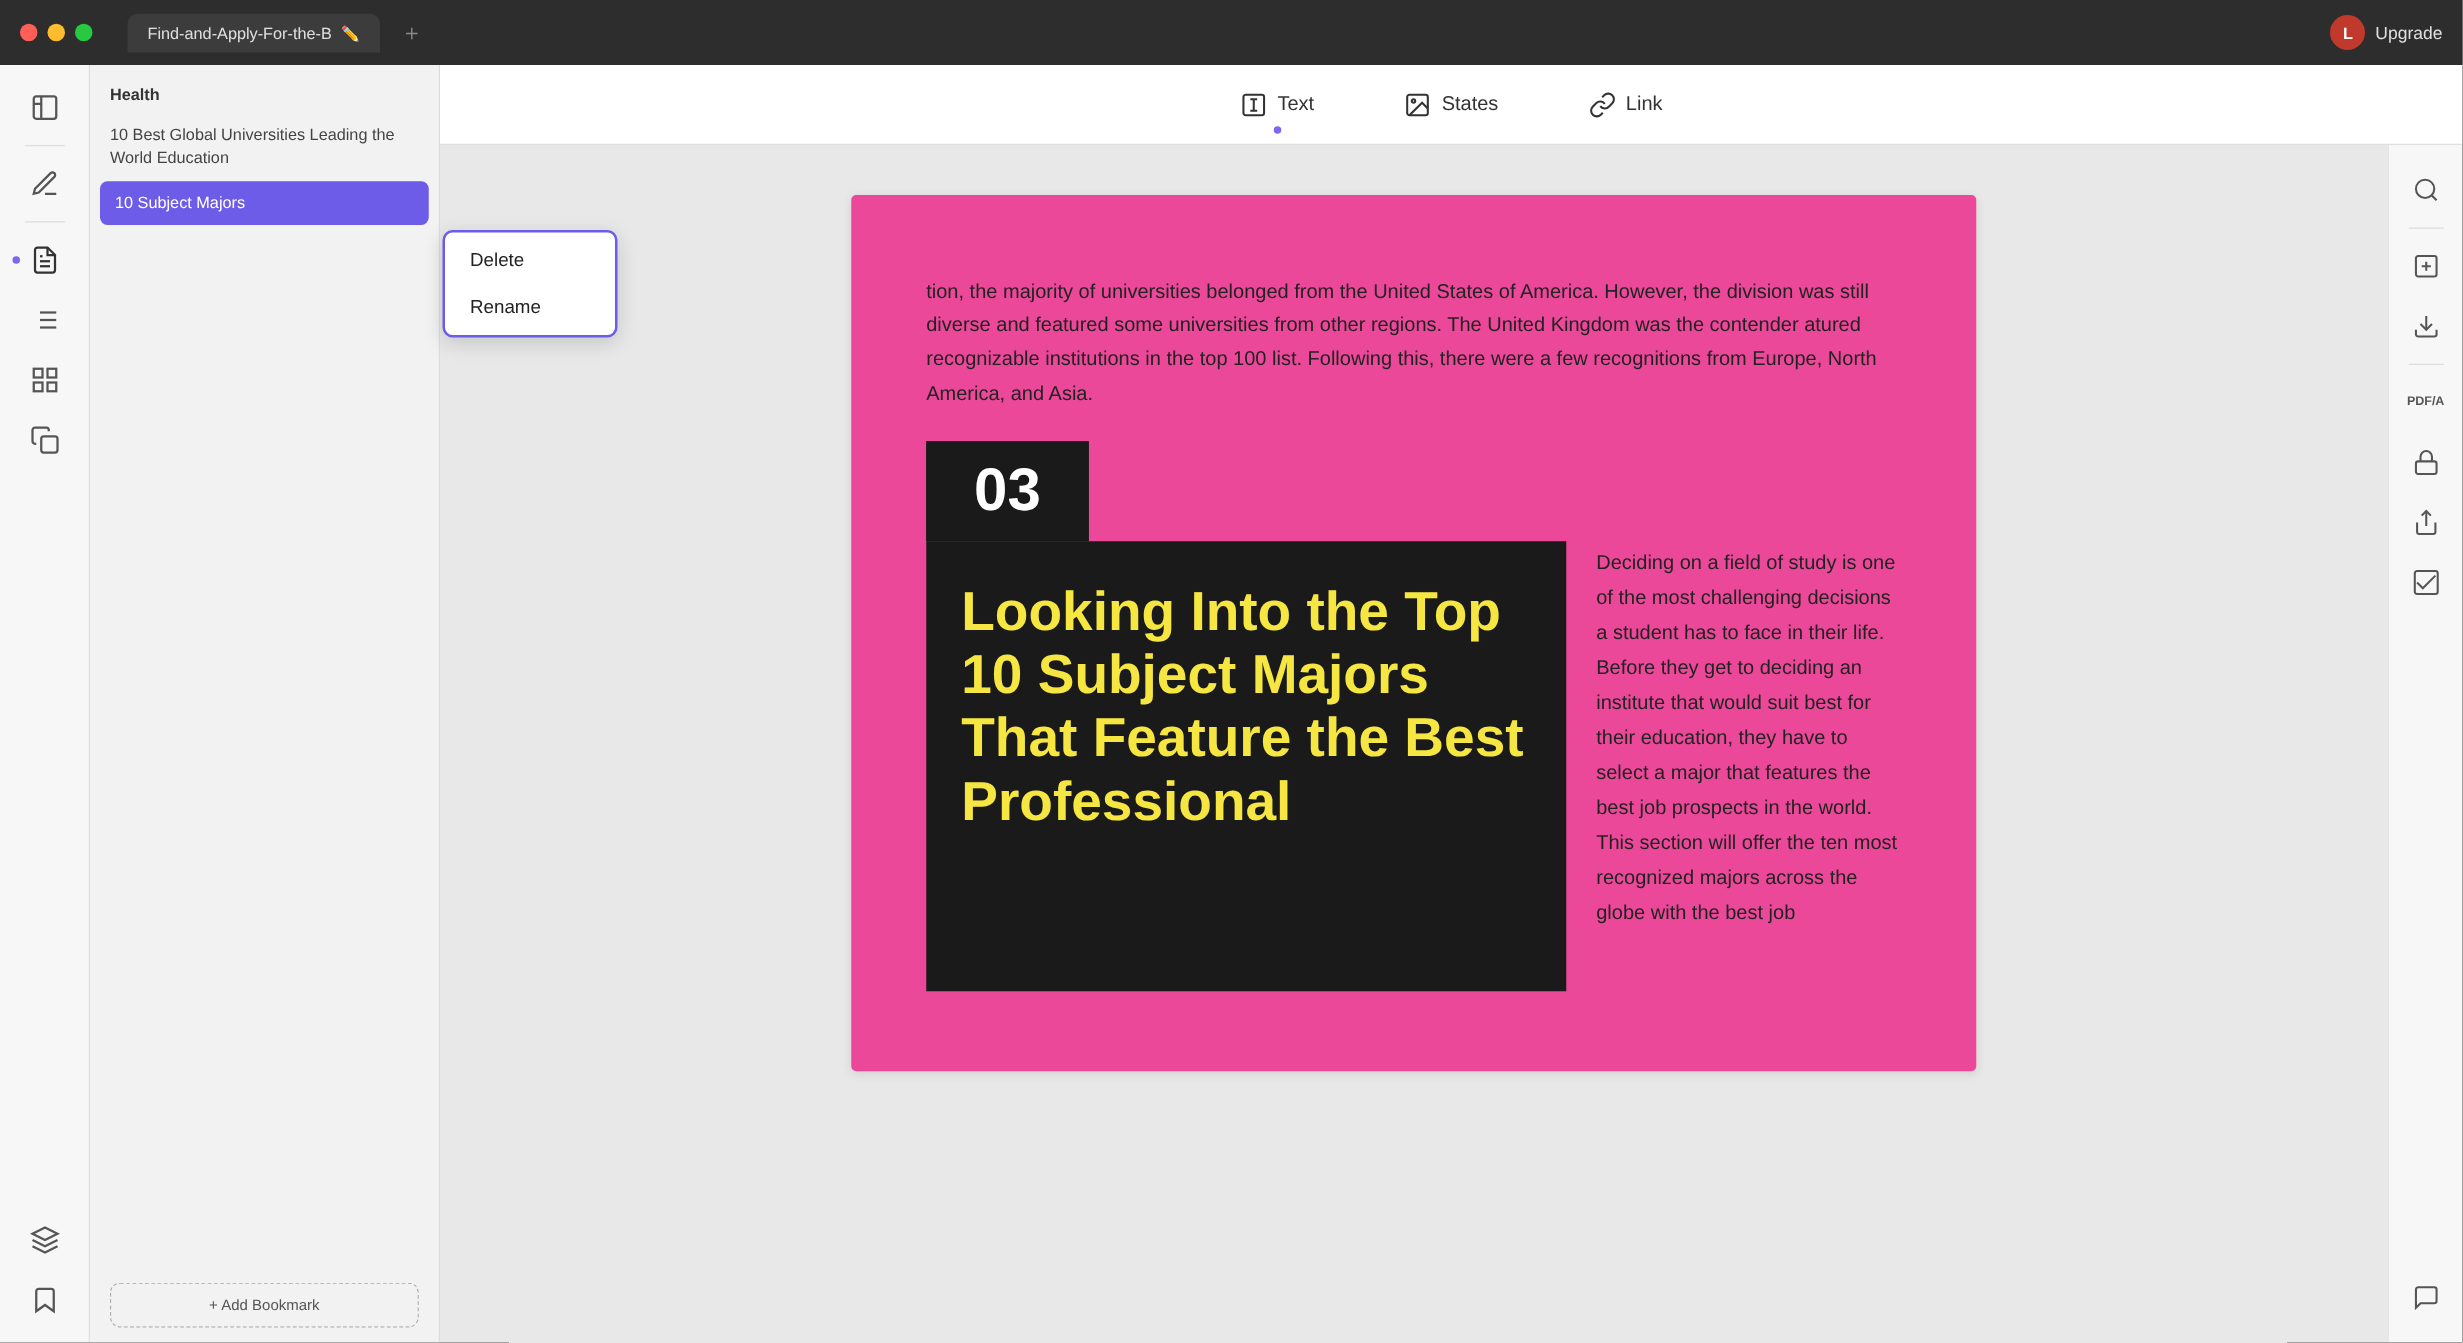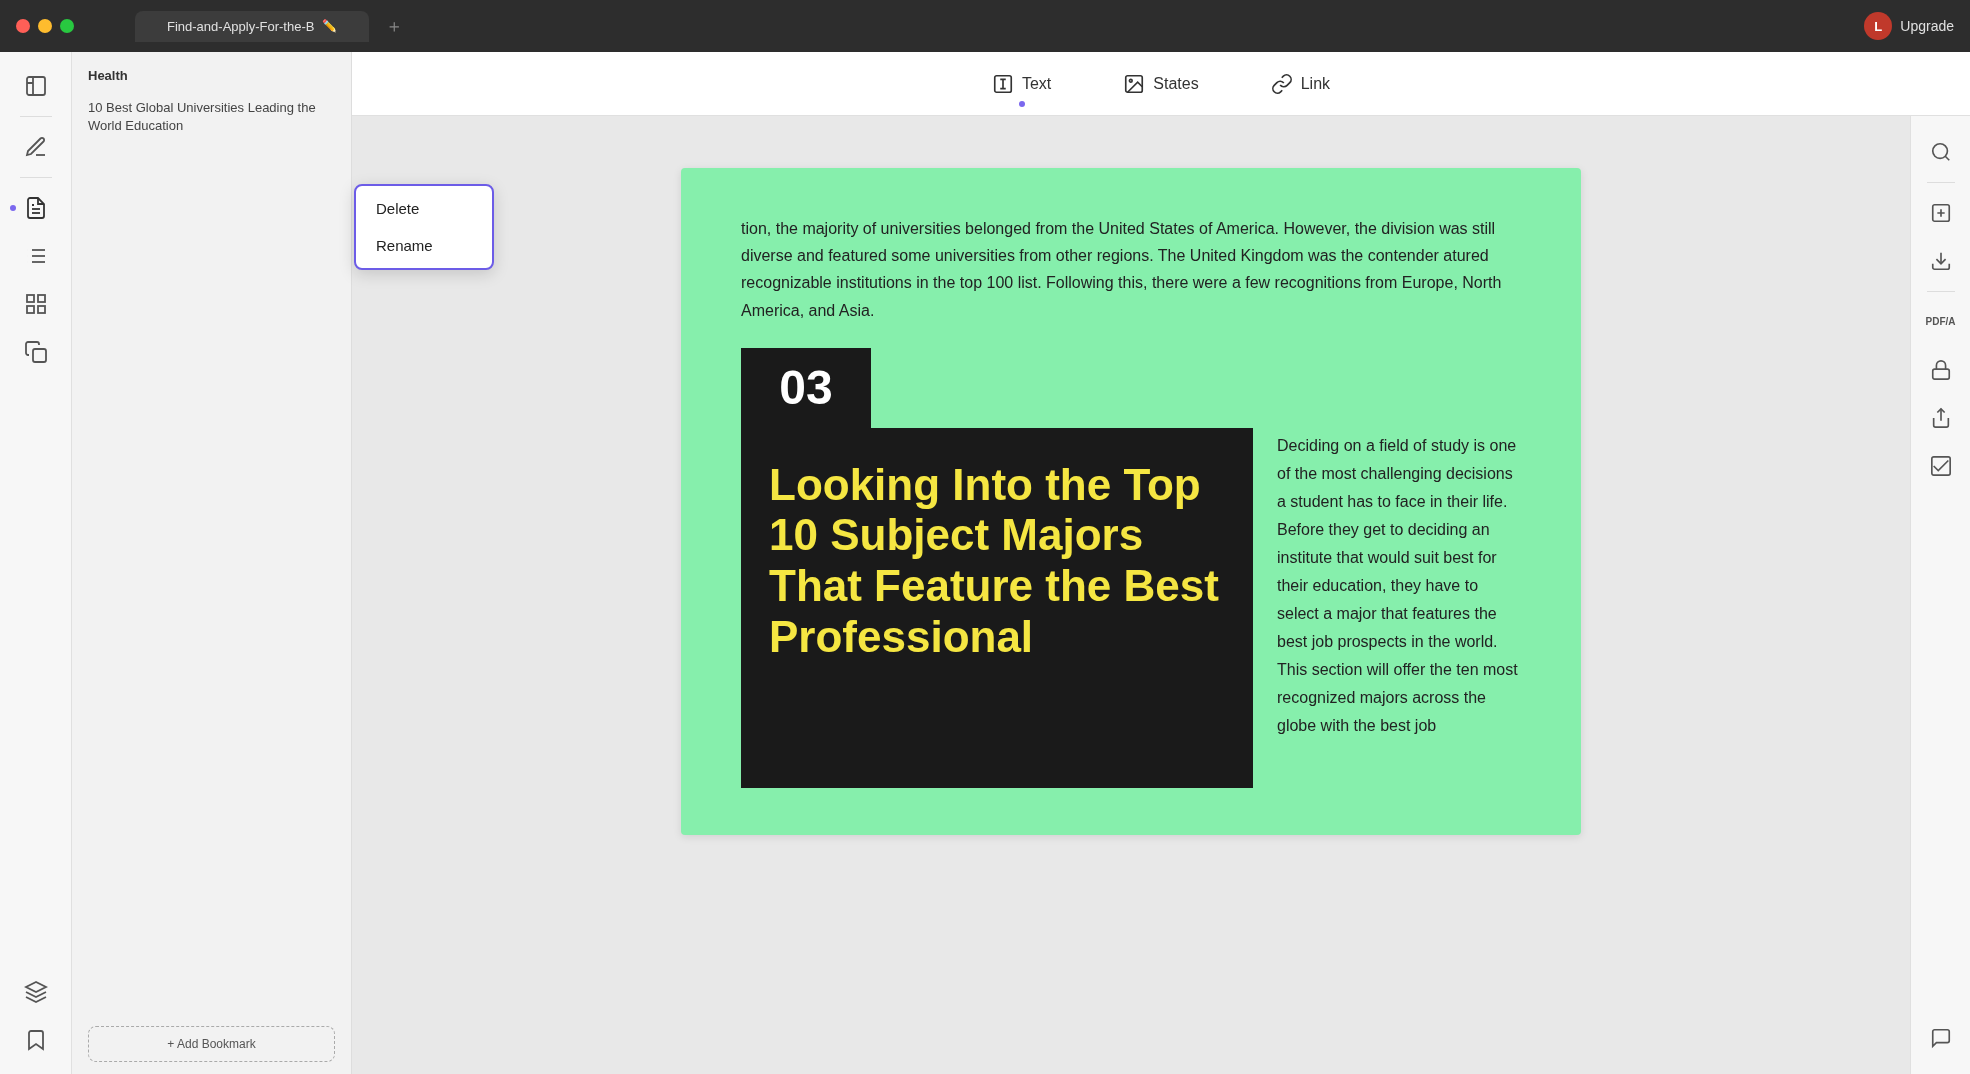--- a/index.html
+++ b/index.html
@@ -38,27 +38,26 @@
     .tl-green { background: #28c840; }
     .tab-area {
       display: flex;
       align-items: center;
       gap: 8px;
       margin-left: 16px;
     }
     .tab {
       background: #3c3c3c;
       border-radius: 8px 8px 0 0;
-      padding: 8px 32px;
+      padding: 8px 16px;
       color: #ccc;
       font-size: 13px;
       display: flex;
-      align-items: center;
+      align-items: flex-end;
       gap: 8px;
-      margin-left: 33px;
     }
     .tab-title {
       max-width: 180px;
       overflow: hidden;
       text-overflow: ellipsis;
       white-space: nowrap;
       color: #e0e0e0;
     }
     .tab-edit-icon {
       color: #888;
@@ -263,24 +262,24 @@
       display: flex;
       overflow: hidden;
     }
     .doc-content {
       flex: 1;
       overflow-y: auto;
       padding: 40px 60px;
       background: #e8e8e8;
     }
     .doc-page {
-      background: #86efac;
+      background: #ec4899;
       max-width: 900px;
-      margin: 12px auto;
-      padding: 47px 60px;
+      margin: 0 auto;
+      padding: 64px 60px;
       border-radius: 4px;
       box-shadow: 0 2px 8px rgba(0,0,0,0.1);
     }
     .doc-text {
       font-size: 16px;
       line-height: 1.7;
       color: #222;
       margin-bottom: 24px;
     }
 
@@ -450,20 +449,23 @@
         <path d="M19 21l-7-5-7 5V5a2 2 0 012-2h10a2 2 0 012 2z"></path>
       </svg>
     </div>
   </div>
 
   <div class="outline-panel">
     <div class="outline-header">Health</div>
     <div class="outline-item">
       <span>10 Best Global Universities
 Leading the World Education</span>
+    </div>
+    <div class="outline-item active">
+      <span>10 Subject Majors</span>
     </div>
 
     <div class="context-menu">
       <div class="context-menu-item">Delete</div>
       <div class="context-menu-item">Rename</div>
     </div>
 
     <div class="outline-footer">
       <button class="add-bookmark-btn">+ Add Bookmark</button>
     </div>

